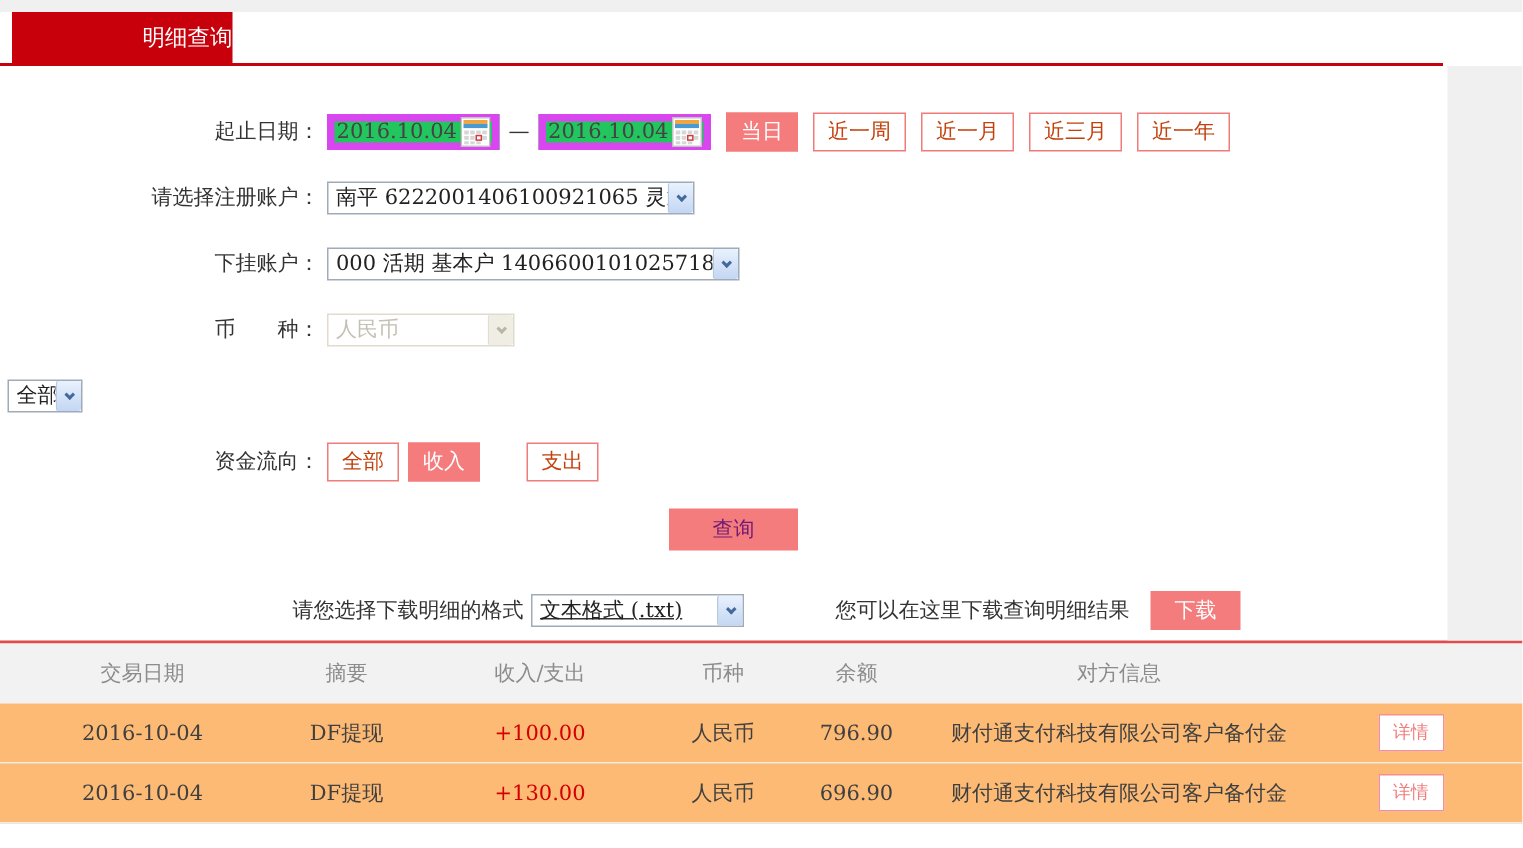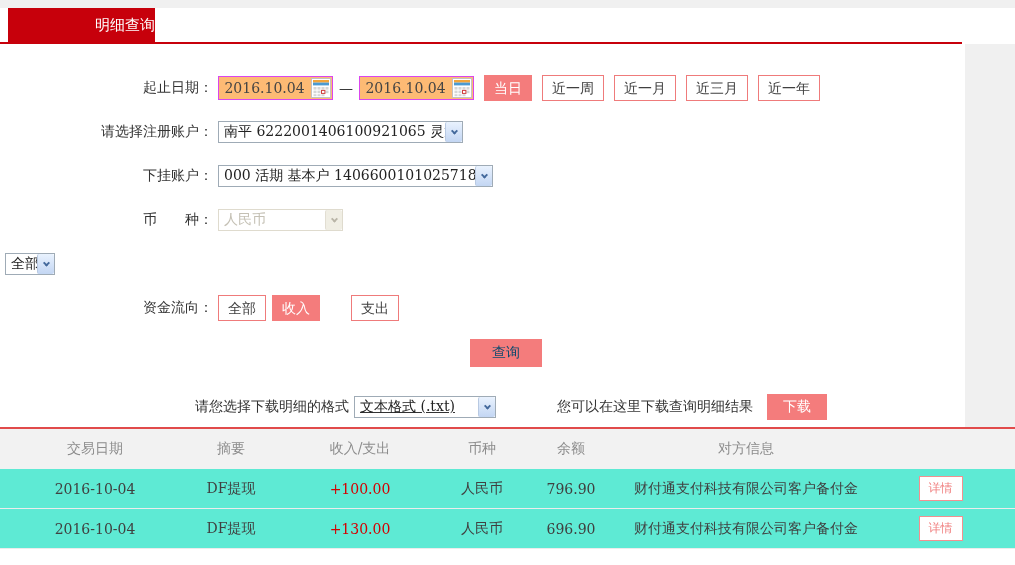--- a/index.html
+++ b/index.html
@@ -17,29 +17,29 @@
   .red-line { height:2px; background:#c7000b; width:962px; }
   .right-strip { position:absolute; top:44px; right:0; width:50px; height:383px; background:#f0f0f0; }
 
   .form-area { padding-top:31px; width:962px; }
   .form-row { display:flex; align-items:center; height:26px; margin-bottom:18px; }
   .form-label { width:213px; text-align:right; font-size:14px; color:#333; white-space:pre;padding-left:12px; }
   .ctrl { margin-left:5px; }
 
   .date-input {
     display:flex; align-items:center; width:115px; height:24px;
-    border:1px solid #d946ef; background:#fdba74;
+    border:5px solid #d946ef; background:#22c55e;
   }
   .date-text { flex:1; text-align:center; font-size:14px; color:#444; }
   .cal-btn { width:22px; height:22px; display:flex; align-items:center; justify-content:center; cursor:pointer; }
   .date-sep { margin:0 6px; font-size:14px; color:#333; }
 
   .qbtn {
     height:26px; padding:0 9px; margin-left:10px; background:#fff;
-    border:1px solid #ef7b7b; color:#404040; font-size:14px;
+    border:1px solid #ef7b7b; color:#c2410c; font-size:14px;
     font-family:inherit; cursor:pointer; line-height:24px;
   }
   .qbtn.active { background:#f47c7c; border-color:#f47c7c; color:#fff; }
 
   .select {
     display:inline-flex; align-items:center; justify-content:space-between;
     height:22px; border:1px solid #9fabb6; background:#fff; cursor:pointer;
   }
   .select-text { padding-left:5px; font-size:14px; color:#222; white-space:nowrap; overflow:hidden; }
   .select-arrow {
@@ -55,36 +55,36 @@
   .select.disabled .chv { border-color:#b9b5a7; }
 
   .w-register { width:245px; }
   .w-sub { width:275px; }
   .w-currency { width:125px; }
   .w-business { width:50px; }
   .w-format { width:142px;text-decoration:underline; }
 
   .query-row { width:962px; text-align:center; margin-top:11px; }
   .query-btn {
-    position:relative; left:25px; width:72px; height:28px; background:#f47c7c; color:#0c4a6e;
+    position:relative; left:8px; width:86px; height:28px; background:#f47c7c; color:#701a75;
     border:none; font-size:14px; font-family:inherit; cursor:pointer;
   }
 
   .download-row { display:flex; align-items:center; margin-left:195px; margin-top:27px; height:26px; }
   .dl-label { font-size:14px; color:#333; }
   .dl-hint { font-size:14px; color:#333; margin-left:61px; }
   .dl-btn {
     margin-left:14px; width:60px; height:26px; background:#f47c7c; color:#fff;
     border:none; font-size:14px; font-family:inherit; cursor:pointer;
   }
 
   .table-section { margin-top:7px; width:100%; }
   .table-top-line { height:2px; background:#e14b4b; }
   .t-header { display:flex; align-items:center; height:40px; background:#f2f2f2; color:#8c8c8c; font-size:14px; }
-  .t-row { display:flex; align-items:center; height:40px; background:#5eead4; border-bottom:1px solid #ececec; font-size:14px; color:#404040; }
+  .t-row { display:flex; align-items:center; height:40px; background:#fdba74; border-bottom:1px solid #ececec; font-size:14px; color:#404040; }
   .tc { text-align:center; white-space:nowrap; }
   .c1 { width:190px; } .c2 { width:82px; } .c3 { width:176px; }
   .c4 { width:68px; } .c5 { width:110px; } .c6 { width:240px; }
   .c7 { flex:1; }
   .amount { color:#d40000; }
   .detail-btn {
     background:#fff; border:1px solid #f49090; color:#f08080; font-size:12px;
     padding:3px 9px; font-family:inherit; cursor:pointer;
   }
 </style>

